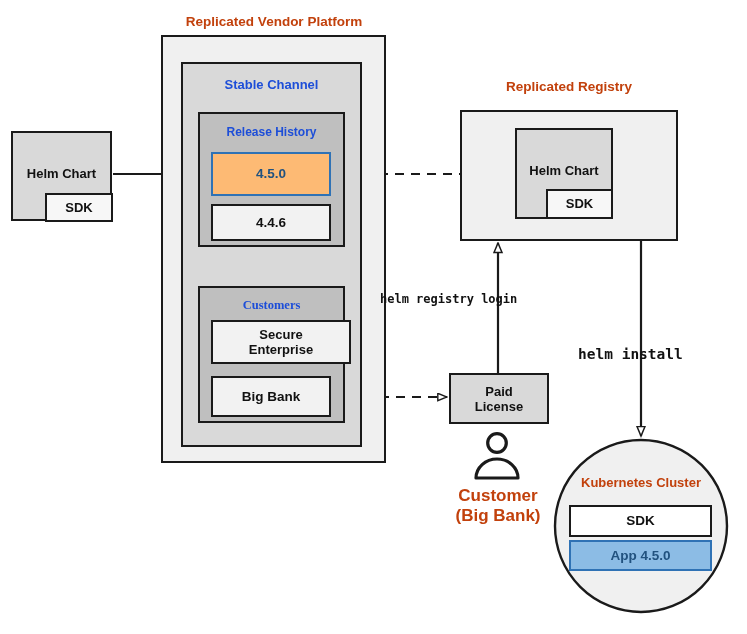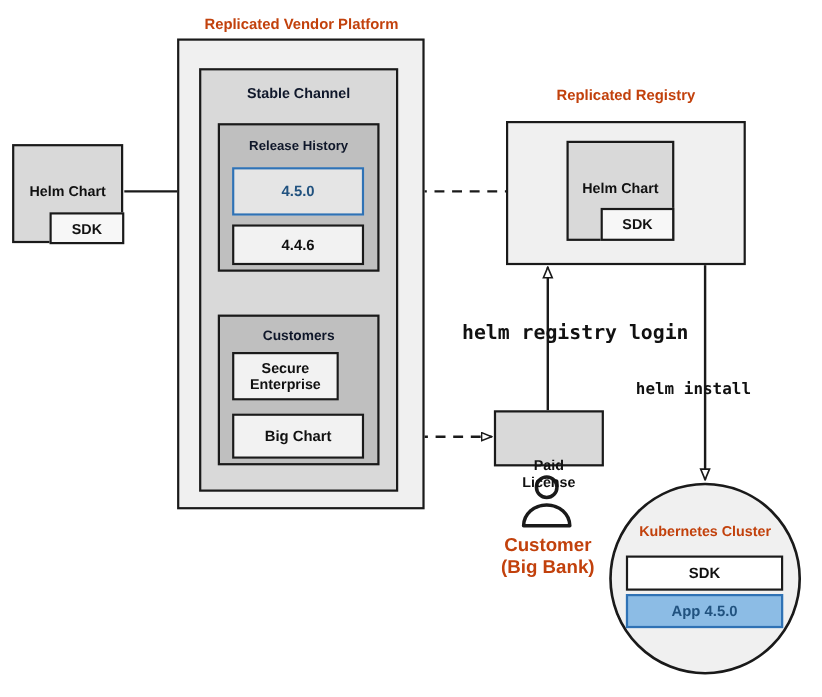--- a/index.html
+++ b/index.html
@@ -2,21 +2,21 @@
 <html><head>
 <meta charset="utf-8">
 <style>
   html,body{margin:0;padding:0;background:#ffffff;}
   body{width:747px;height:634px;font-family:"Liberation Sans",sans-serif;}
   #stage{position:relative;width:747px;height:634px;overflow:hidden;background:#fff;}
 
   .lbl{position:absolute;font-weight:bold;color:#c2410c;text-align:center;line-height:1.18;
        white-space:pre-line;}
   .box{position:absolute;box-sizing:border-box;border:2px solid #1a1a1a;}
-  .boxlabel{position:absolute;left:0;right:0;text-align:center;font-weight:bold;color:#0f172a;}
+  .boxlabel{position:absolute;left:0;right:0;text-align:center;font-weight:bold;color:#1d4ed8;}
   .centertext{position:absolute;left:0;right:0;top:50%;transform:translateY(-50%);
               text-align:center;font-weight:bold;color:#111;line-height:1.18;white-space:pre-line;}
   .mono{position:absolute;font-family:"DejaVu Sans Mono","Liberation Mono",monospace;
         font-weight:bold;color:#111;white-space:nowrap;}
   svg.wires{position:absolute;left:0;top:0;width:747px;height:634px;overflow:visible;}
 </style>
 </head>
 <body>
 
 <div id="stage">
@@ -85,59 +85,59 @@
   <div class="box" style="left:161px;top:35px;width:225px;height:428px;background:#f0f0f0;"></div>
 
   <div class="box" style="left:181px;top:62px;width:181px;height:385px;background:#d9d9d9;">
     <div class="boxlabel" style="top:13px;font-size:13px;">Stable Channel</div>
   </div>
 
   <div class="box" style="left:198px;top:112px;width:147px;height:135px;background:#bfbfbf;">
     <div class="boxlabel" style="top:11px;font-size:12px;">Release History</div>
   </div>
 
-  <div class="box" style="left:211px;top:152px;width:120px;height:44px;background:#e5e5e5;border-color:#2f72b5;">
+  <div class="box" style="left:211px;top:152px;width:120px;height:44px;background:#fdba74;border-color:#2f72b5;">
     <div class="centertext" style="font-size:13.5px;color:#21527f;">4.5.0</div>
   </div>
 
   <div class="box" style="left:211px;top:204px;width:120px;height:37px;background:#f2f2f2;padding-left:36px;">
     <div class="centertext" style="font-size:13.5px;">4.4.6</div>
   </div>
 
   <div class="box" style="left:198px;top:286px;width:147px;height:137px;background:#bfbfbf;">
-    <div class="boxlabel" style="top:10px;font-size:12.5px;">Customers</div>
+    <div class="boxlabel" style="top:10px;font-size:12.5px;font-family:Liberation Serif, serif;">Customers</div>
   </div>
 
-  <div class="box" style="left:211px;top:320px;width:97px;height:44px;background:#f2f2f2;">
+  <div class="box" style="left:211px;top:320px;width:140px;height:44px;background:#f2f2f2;">
     <div class="centertext" style="font-size:13px;">Secure
 Enterprise</div>
   </div>
 
   <div class="box" style="left:211px;top:376px;width:120px;height:41px;background:#f2f2f2;">
-    <div class="centertext" style="font-size:13.5px;">Big Chart</div>
+    <div class="centertext" style="font-size:13.5px;">Big Bank</div>
   </div>
 
   <div class="box" style="left:460px;top:110px;width:218px;height:131px;background:#f0f0f0;"></div>
 
   <div class="box" style="left:515px;top:128px;width:98px;height:91px;background:#d9d9d9;">
     <div class="centertext" style="font-size:13px;top:47%;">Helm Chart</div>
   </div>
   <div class="box" style="left:546px;top:189px;width:67px;height:30px;background:#f7f7f7;">
     <div class="centertext" style="font-size:13px;">SDK</div>
   </div>
 
   <div class="box" style="left:449px;top:373px;width:100px;height:51px;background:#d9d9d9;">
-    <div class="centertext" style="font-size:13px;margin-top:32px;">Paid
+    <div class="centertext" style="font-size:13px;">Paid
 License</div>
   </div>
 
   <div class="lbl" style="left:437px;top:486px;width:122px;font-size:17px;">Customer
 (Big Bank)</div>
 
-  <div class="mono" style="left:420px;top:292px;font-size:18px;">helm registry login</div>
+  <div class="mono" style="left:380px;top:292px;font-size:12px;">helm registry login</div>
 
   <div class="mono" style="left:578px;top:346px;font-size:14.5px;">helm install</div>
 
   <div class="lbl" style="left:566px;top:475px;width:150px;font-size:13px;">Kubernetes Cluster</div>
 
   <div class="box" style="left:569px;top:505px;width:143px;height:32px;background:#ffffff;">
     <div class="centertext" style="font-size:13.5px;">SDK</div>
   </div>
 
   <div class="box" style="left:569px;top:540px;width:143px;height:31px;background:#8cbce5;border-color:#2f72b5;">

